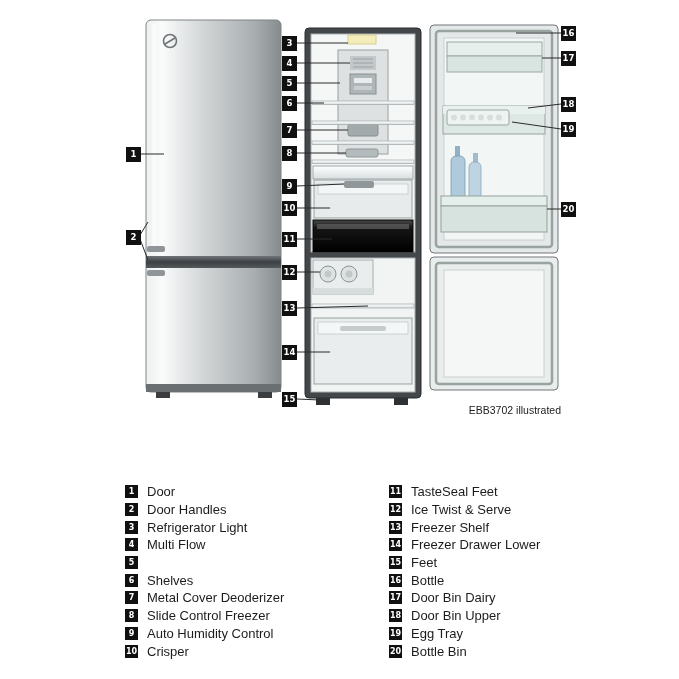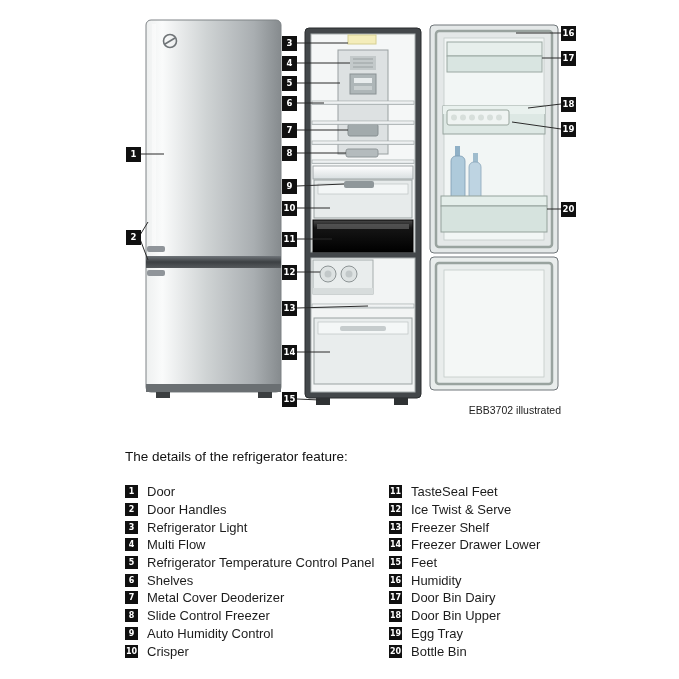--- a/index.html
+++ b/index.html
@@ -186,42 +186,40 @@
   <div class="badge" style="left:282px;top:345px">14</div>
   <div class="badge" style="left:282px;top:392px">15</div>
   <div class="badge" style="left:561px;top:26px">16</div>
   <div class="badge" style="left:561px;top:51px">17</div>
   <div class="badge" style="left:561px;top:97px">18</div>
   <div class="badge" style="left:561px;top:122px">19</div>
   <div class="badge" style="left:561px;top:202px">20</div>
 
   <div class="caption">EBB3702 illustrated</div>
 
-  <div class="heading">The details of the refrigerator feature:</div>
 
   <div class="legend">
     <div class="legend-row">
         <span class="legend-badge">1</span>
         <span class="legend-label">Door</span>
       </div>
     <div class="legend-row">
         <span class="legend-badge">2</span>
         <span class="legend-label">Door Handles</span>
       </div>
     <div class="legend-row">
         <span class="legend-badge">3</span>
         <span class="legend-label">Refrigerator Light</span>
       </div>
     <div class="legend-row">
         <span class="legend-badge">4</span>
         <span class="legend-label">Multi Flow</span>
       </div>
     <div class="legend-row">
         <span class="legend-badge">5</span>
-        <span class="legend-label">Refrigerator Temperature Control Panel</span>
       </div>
     <div class="legend-row">
         <span class="legend-badge">6</span>
         <span class="legend-label">Shelves</span>
       </div>
     <div class="legend-row">
         <span class="legend-badge">7</span>
         <span class="legend-label">Metal Cover Deoderizer</span>
       </div>
     <div class="legend-row">
@@ -251,21 +249,21 @@
     <div class="legend-row">
         <span class="legend-badge">14</span>
         <span class="legend-label">Freezer Drawer Lower</span>
       </div>
     <div class="legend-row">
         <span class="legend-badge">15</span>
         <span class="legend-label">Feet</span>
       </div>
     <div class="legend-row">
         <span class="legend-badge">16</span>
-        <span class="legend-label">Humidity</span>
+        <span class="legend-label">Bottle</span>
       </div>
     <div class="legend-row">
         <span class="legend-badge">17</span>
         <span class="legend-label">Door Bin Dairy</span>
       </div>
     <div class="legend-row">
         <span class="legend-badge">18</span>
         <span class="legend-label">Door Bin Upper</span>
       </div>
     <div class="legend-row">

